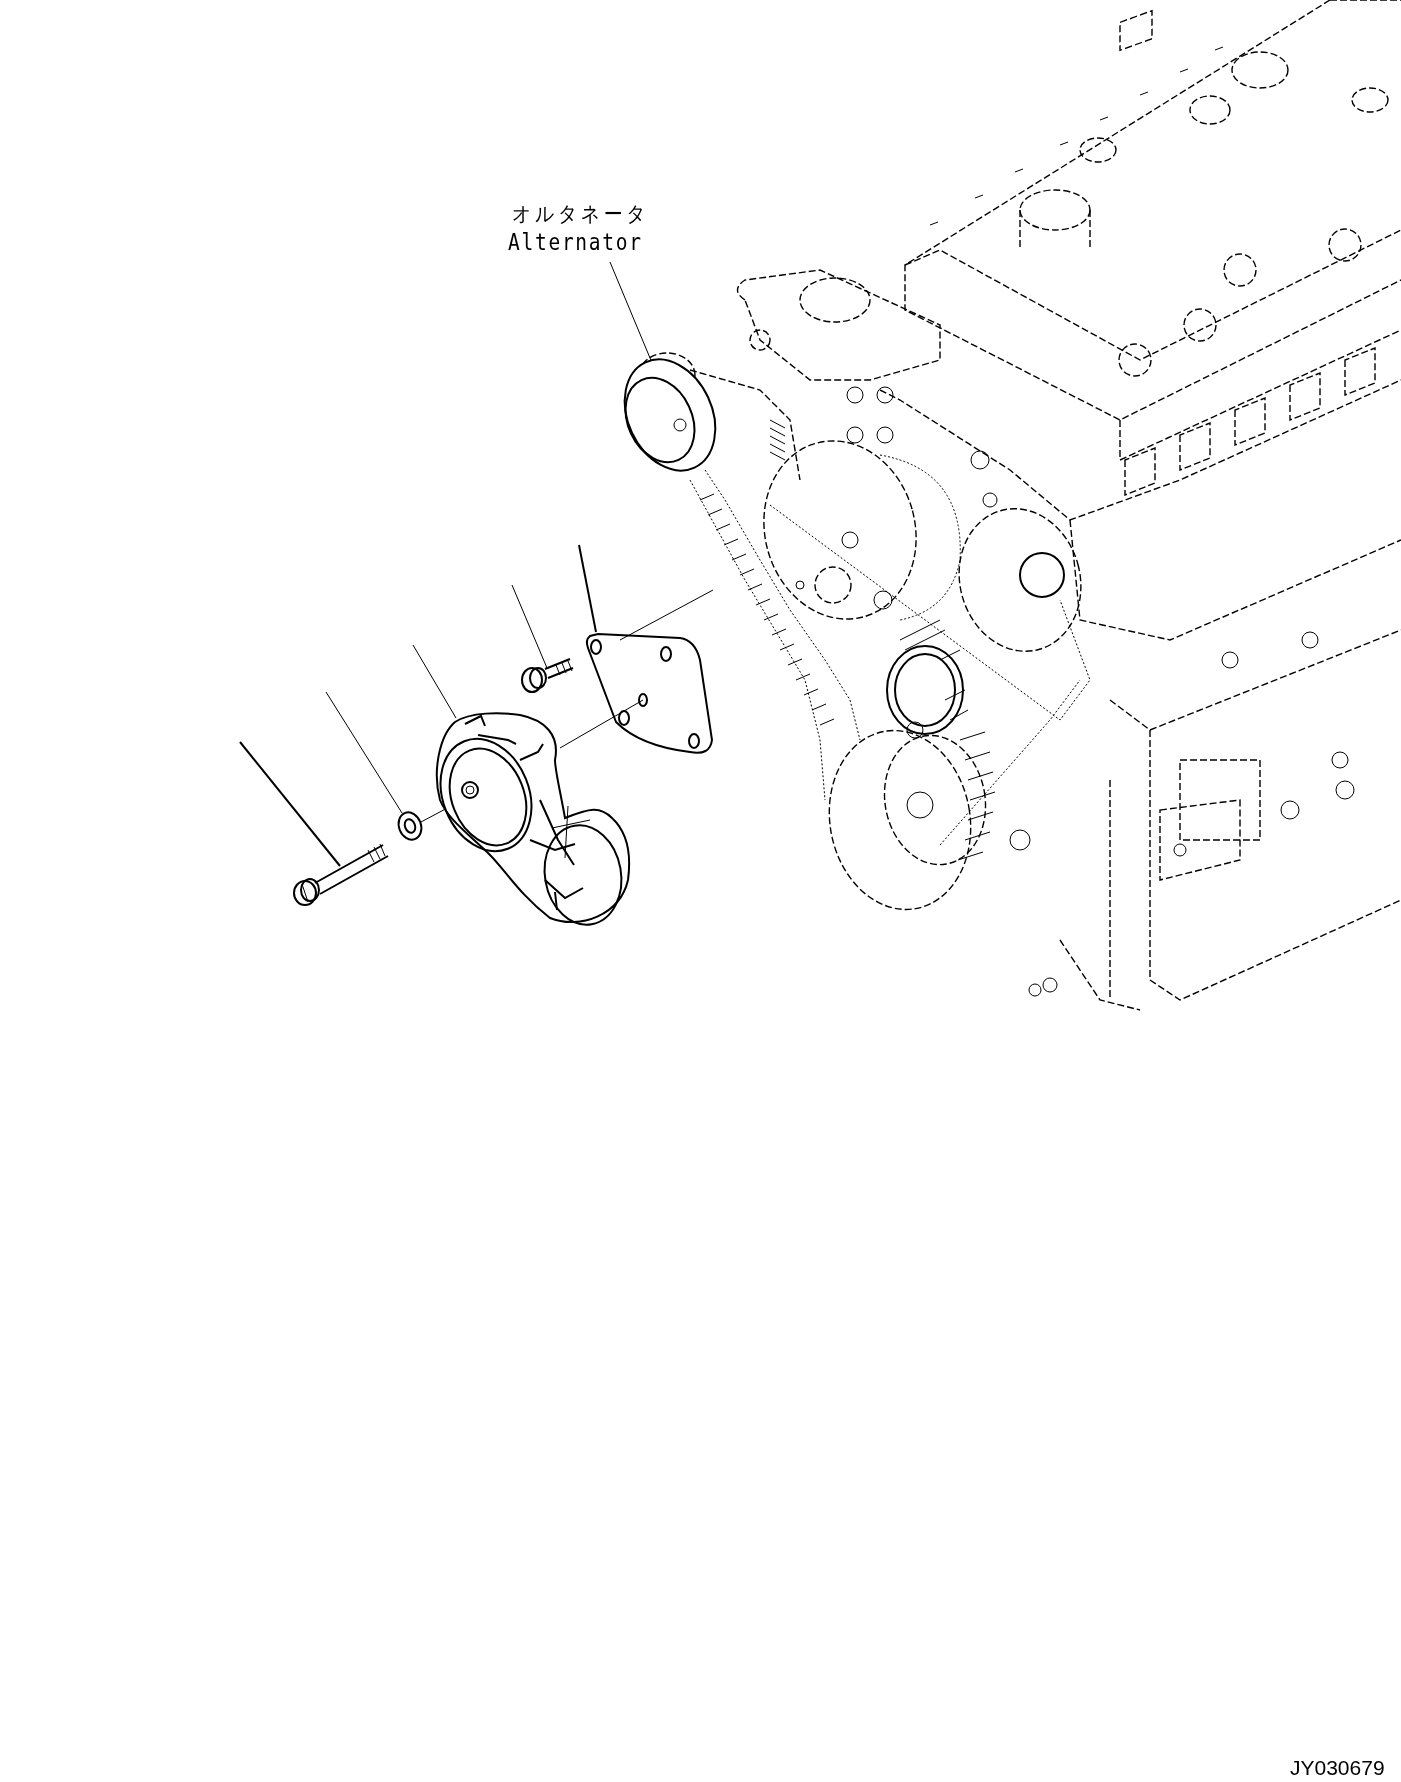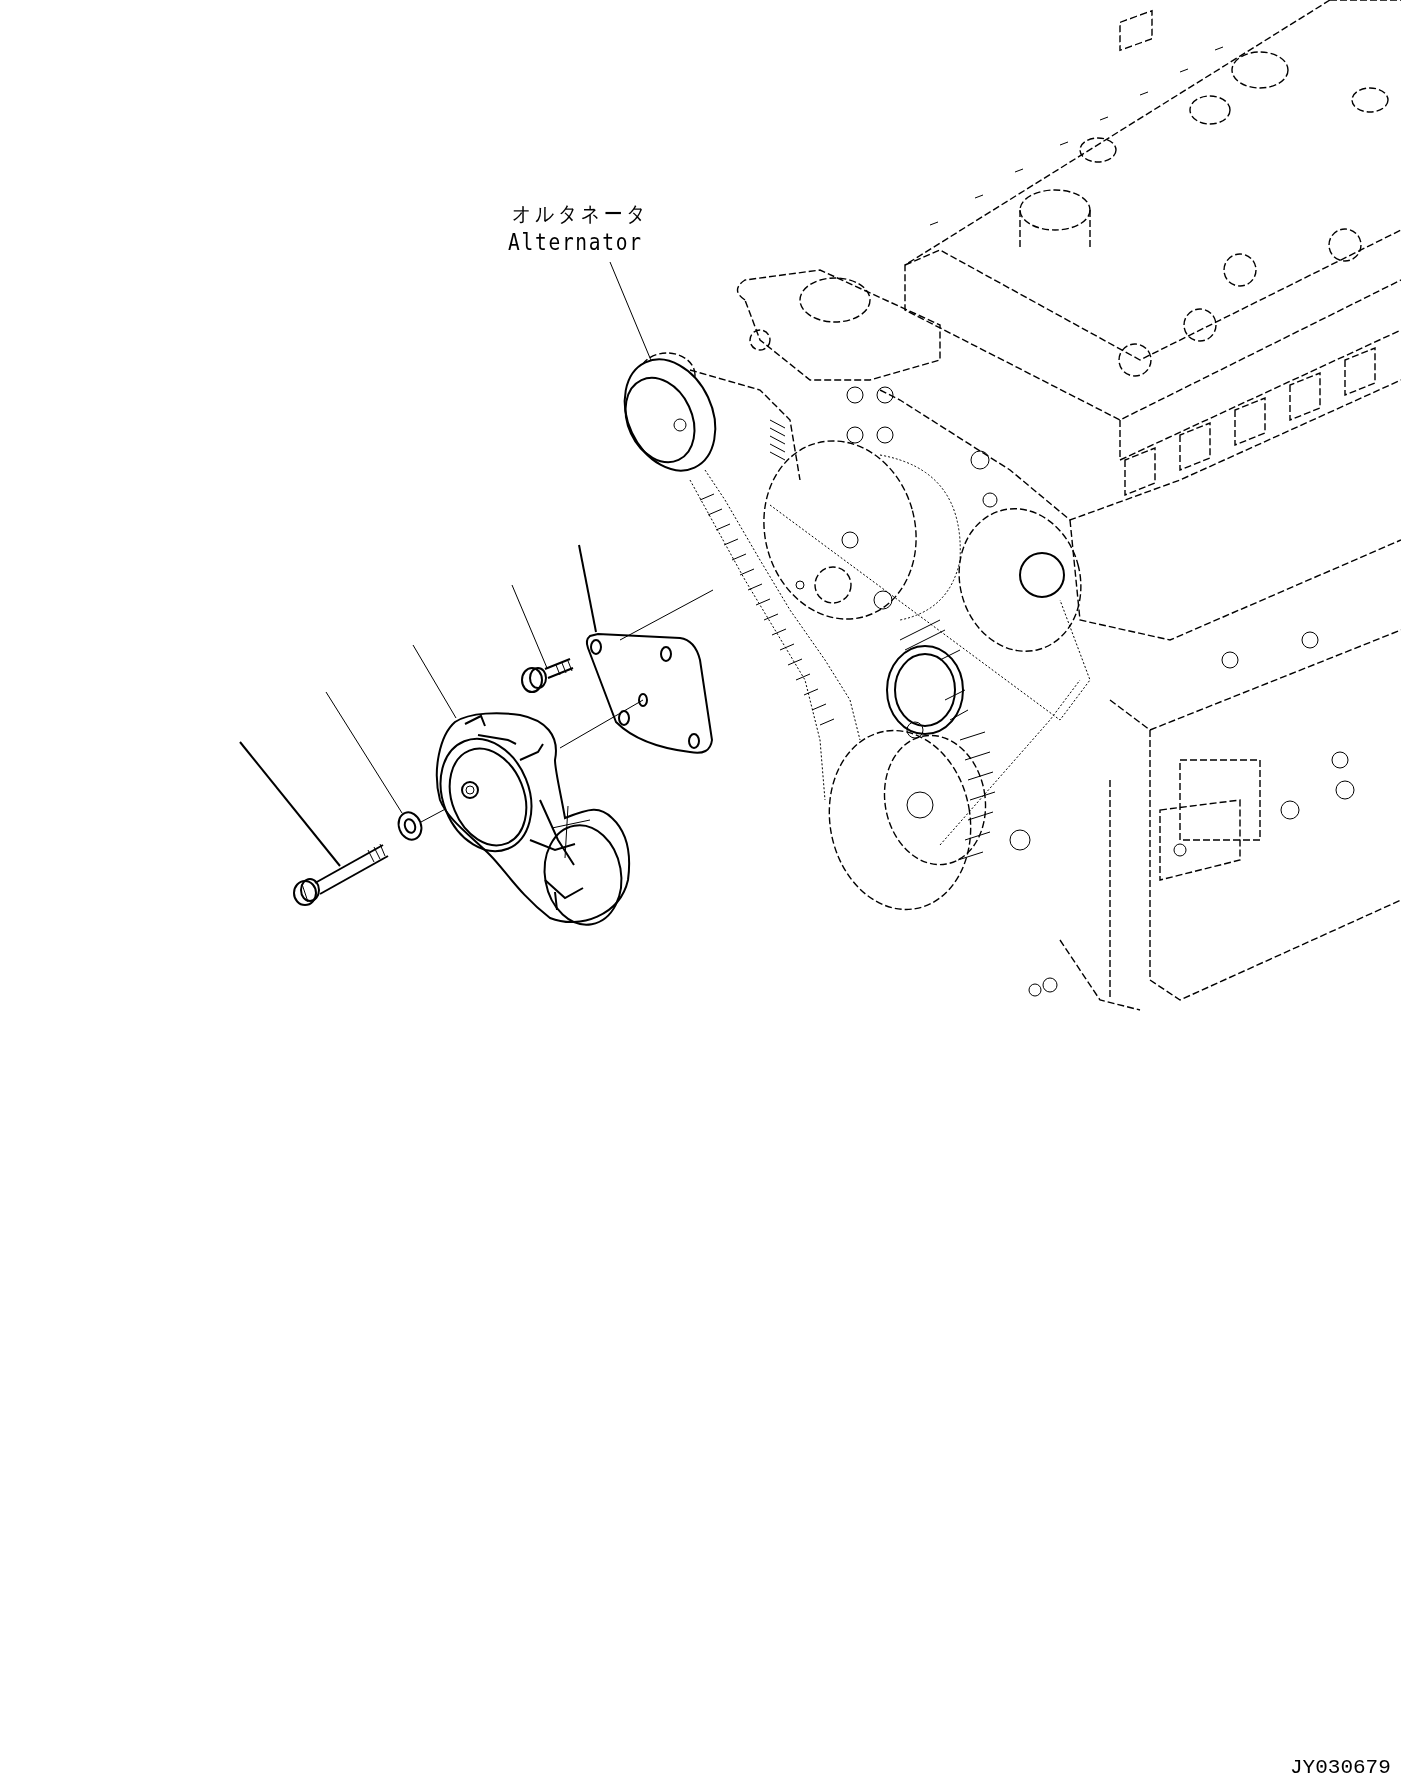--- a/index.html
+++ b/index.html
@@ -1,20 +1,20 @@
 <!DOCTYPE html>
 <html><head>
 <meta charset="utf-8">
 <style>
   html, body { margin: 0; padding: 0; background: #ffffff; }
   body { width: 1401px; height: 1782px; position: relative; overflow: hidden; font-family: "DejaVu Sans", sans-serif; }
   .canvas { position: absolute; left: 0; top: 0; width: 1401px; height: 1782px; }
   .label-jp { position: absolute; left: 512px; top: 200px; font-family: "DejaVu Sans", sans-serif; font-size: 21px; letter-spacing: 4px; color: #000; transform: scaleX(0.9); transform-origin: left top; }
   .label-en { position: absolute; left: 508px; top: 229px; font-family: "DejaVu Sans Mono", monospace; font-size: 23px; letter-spacing: 2px; color: #000; transform: scaleX(0.85); transform-origin: left top; }
-  .code { position: absolute; left: 1290px; top: 1756px; font-family: Liberation Mono, monospace; font-size: 21px; color: #000; }
+  .code { position: absolute; left: 1290px; top: 1756px; font-family: Liberation Sans, sans-serif; font-size: 21px; color: #000; }
   svg .ln { stroke: #000; fill: none; stroke-width: 2; }
   svg .thin { stroke: #000; fill: none; stroke-width: 1; }
   svg .dash { stroke: #000; fill: none; stroke-width: 1.4; stroke-dasharray: 7 3; }
   svg .fillw { fill: #fff; stroke: #000; stroke-width: 2; }
   svg .belt { stroke: #000; fill: none; stroke-width: 1; stroke-dasharray: 2 2; }
 </style>
 </head>
 <body>
 
 <div class="canvas">

